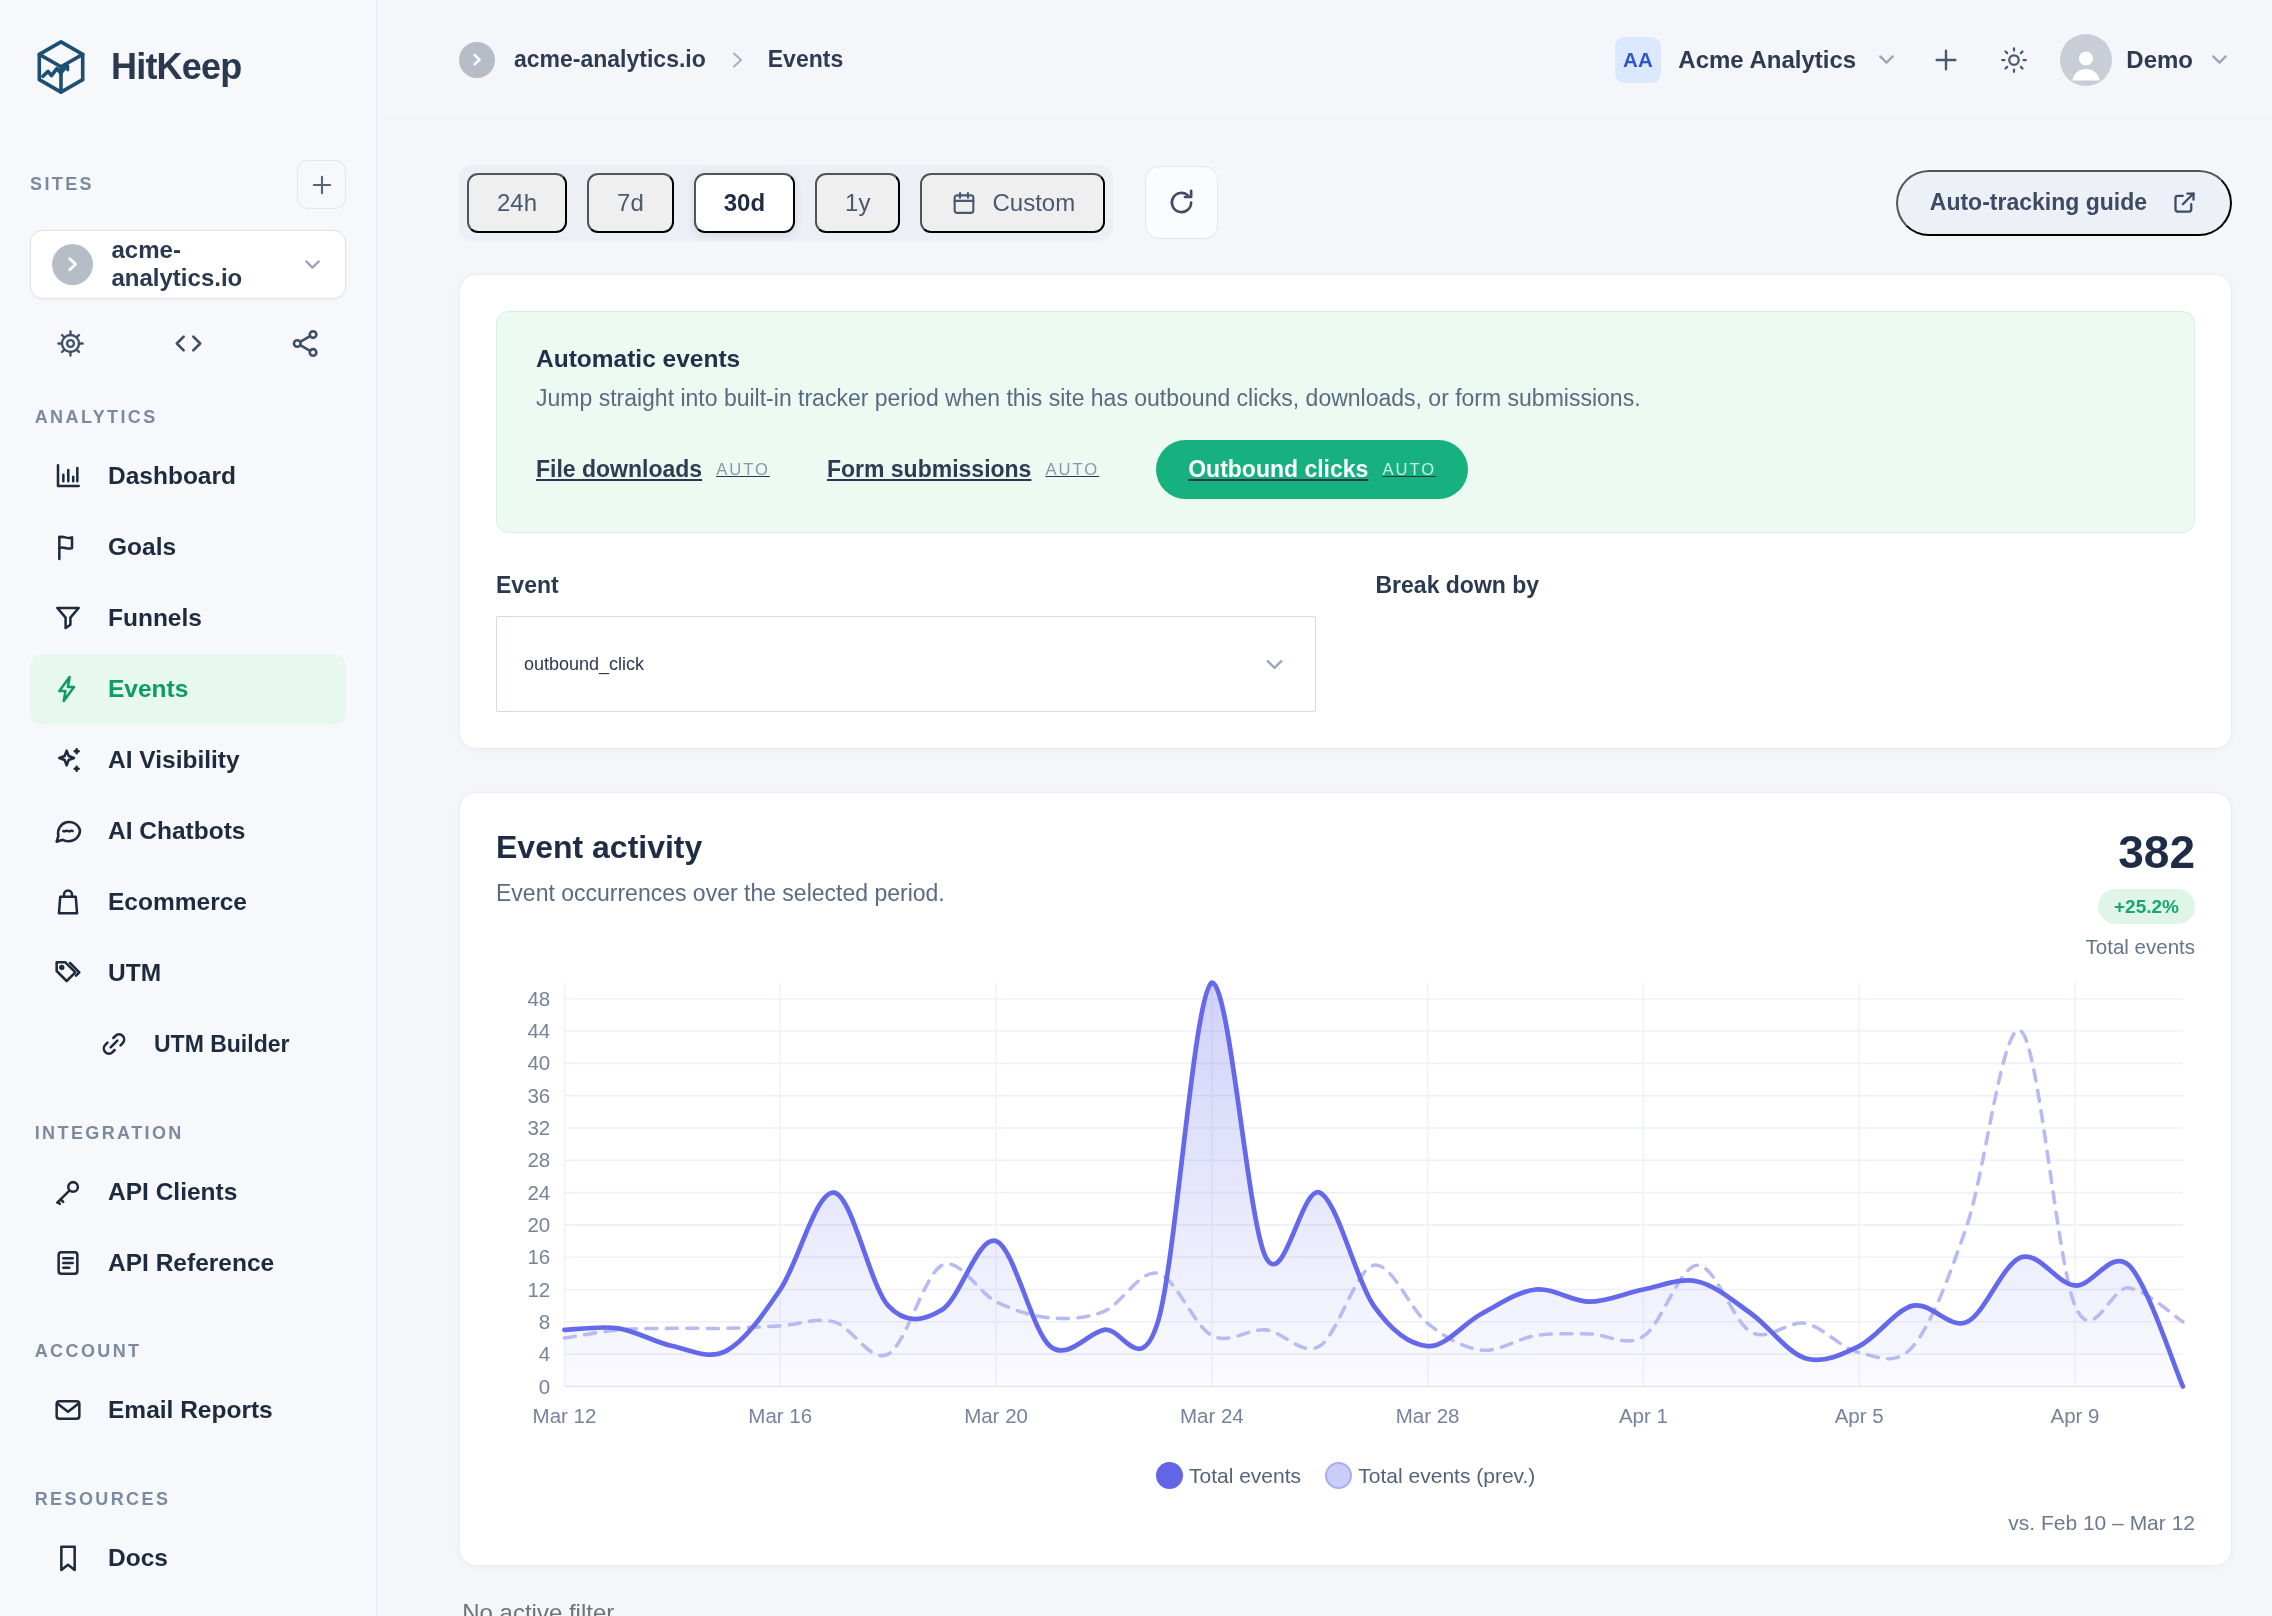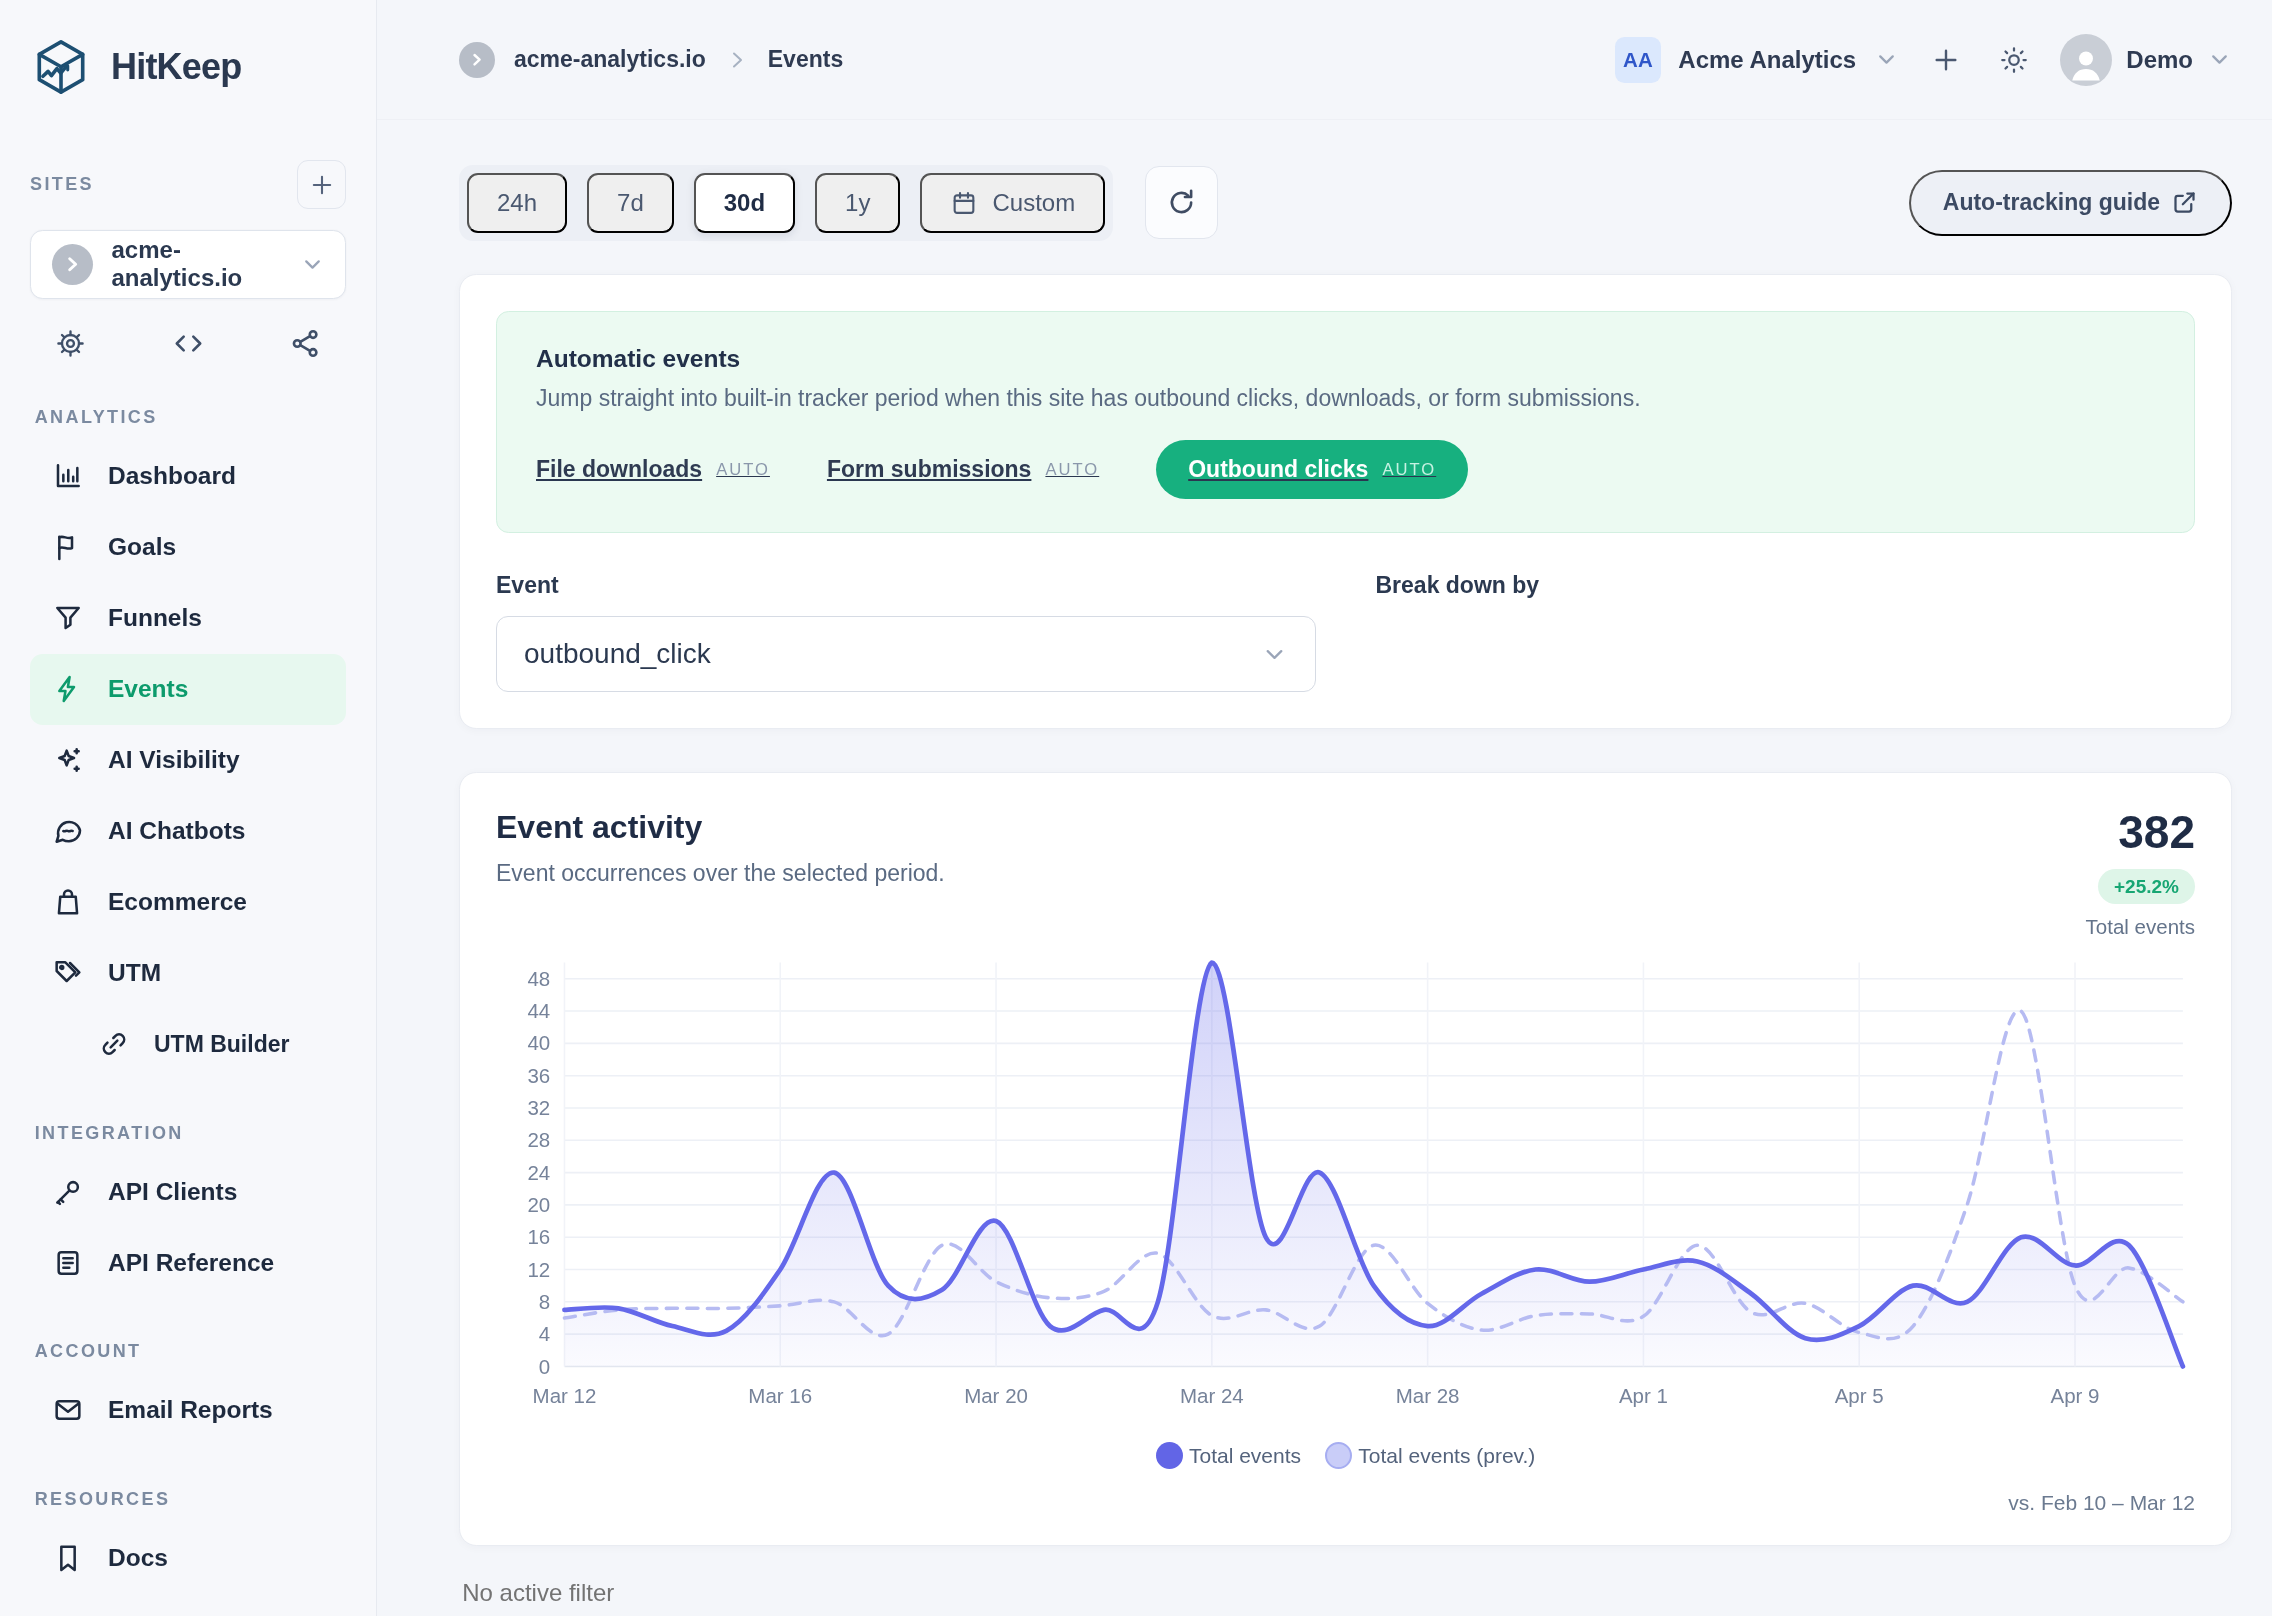--- a/index.html
+++ b/index.html
@@ -51,40 +51,40 @@
 
   .content { padding:24px 41px 0 82px; flex:1; }
 
   
   .time-row { display:flex; align-items:center; justify-content:space-between; margin:20.5px 0 33px; }
   .time-left { display:flex; align-items:center; gap:32px; }
   .seg { display:flex; align-items:center; background:#eceff5; border-radius:14px; padding:8px; gap:20px; }
   .seg-btn { height:60px; padding:0 28px; border-radius:11px; font-size:24px; color:#4a5870; display:flex; align-items:center; gap:14px; cursor:pointer; }
   .seg-btn.active { background:#fff; font-weight:700; color:#1f2c45; box-shadow:0 2.4px 8px rgba(20,30,60,.10); }
   .refresh-btn { width:73px; height:73px; border:0.8px solid #e2e6ee; border-radius:14px; display:flex; align-items:center; justify-content:center; color:#3f4c63; background:#fbfcfe; cursor:pointer; }
-  .guide-btn { height:66px; padding:0 32px; border-radius:788px; background:#edf0f6; font-size:23px; font-weight:700; color:#3c4a63; display:flex; align-items:center; gap:11px; cursor:pointer; }
+  .guide-btn { height:66px; padding:0 32px; border-radius:788px; background:#edf0f6; font-size:23px; font-weight:700; color:#3c4a63; display:flex; align-items:center; gap:24px; cursor:pointer; }
 
   .card { background:#fff; border:0.8px solid #e9ecf2; border-radius:17.4px; box-shadow:0 1.6px 8px rgba(20,30,60,.03); }
 
   
   .filters-card { padding:36px; }
   .banner { background:#ecfaf2; border:0.8px solid #d3f0e1; border-radius:12.6px; padding:33px 39px; margin-bottom:39px; }
   .banner-title { font-size:24.5px; font-weight:700; color:#223049; margin-bottom:12.6px; }
   .banner-desc { font-size:23px; color:#5a6a82; margin-bottom:28px; }
   .chips { display:flex; align-items:center; gap:57px; }
   .chip { display:flex; align-items:center; gap:14px; cursor:pointer;text-decoration:underline; }
   .chip-label { font-size:23px; font-weight:700; color:#2f3b52; }
   .chip-badge { font-size:16.6px; letter-spacing:2px; color:#8a97ab; }
   .chip.highlight { background:#17b07f; border-radius:788px; padding:16px 32px; }
   .chip.highlight .chip-label { color:#fff; }
   .chip.highlight .chip-badge { color:#c6f2e2; }
   .selects { display:flex; gap:60px; }
   .select-group { flex:1; }
   .select-label { font-size:23px; font-weight:700; color:#2b3950; margin-bottom:17.4px; }
-  .select-box { height:76px; border:1.6px solid #d6dbe4; border-radius:12px; display:flex; align-items:center; justify-content:space-between; padding:0 27px; font-size:28px; color:#2b3950; background:#fff; cursor:pointer; }
+  .select-box { height:96px; border:1.6px solid #d6dbe4; border-radius:2px; display:flex; align-items:center; justify-content:space-between; padding:0 27px; font-size:18px; color:#2b3950; background:#fff; cursor:pointer; }
   .select-box.green { border:2.4px solid #10b981; }
 
   
   .activity-card { margin-top:43px; padding:36px 36px 30px; }
   .act-head { display:flex; justify-content:space-between; }
   .act-title { font-size:32px; font-weight:700; color:#1f2c45; margin-bottom:14px; }
   .act-sub { font-size:23px; color:#5a6a82; }
   .act-stats { text-align:right; }
   .act-total { font-size:46px; font-weight:700; color:#1f2c45; line-height:1; }
   .act-delta { display:inline-block; margin:14px 0 11px; background:#def5e8; color:#17a673; font-size:19px; font-weight:700; padding:6.3px 16px; border-radius:788px; }

